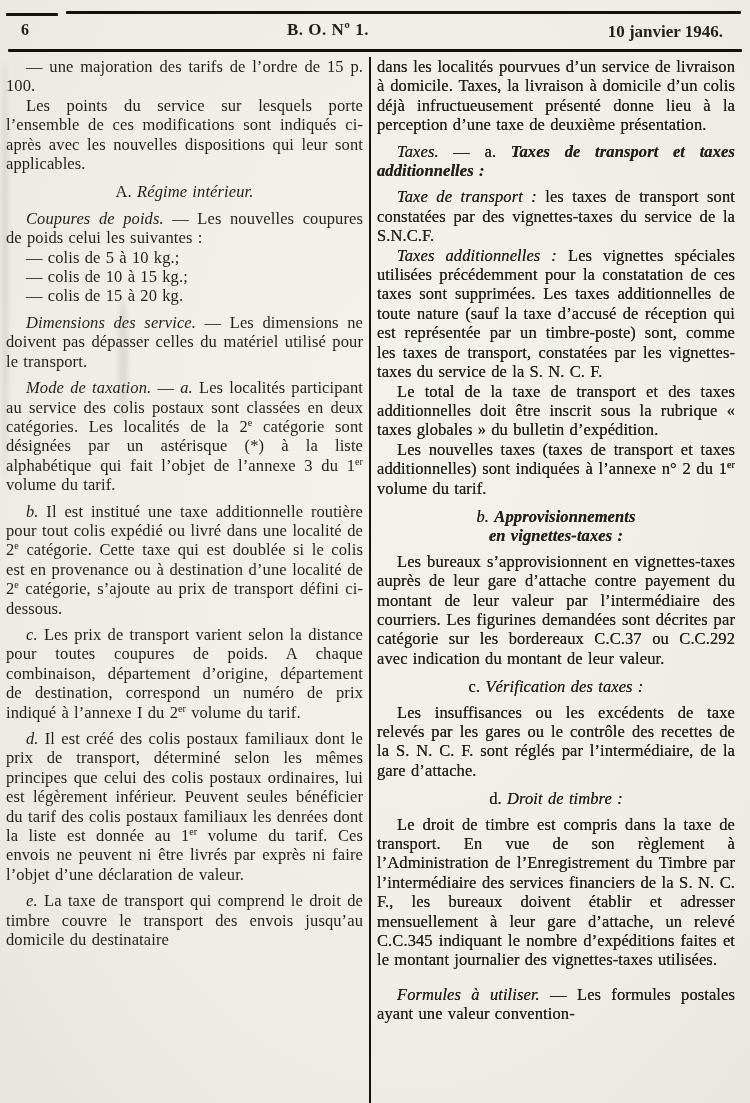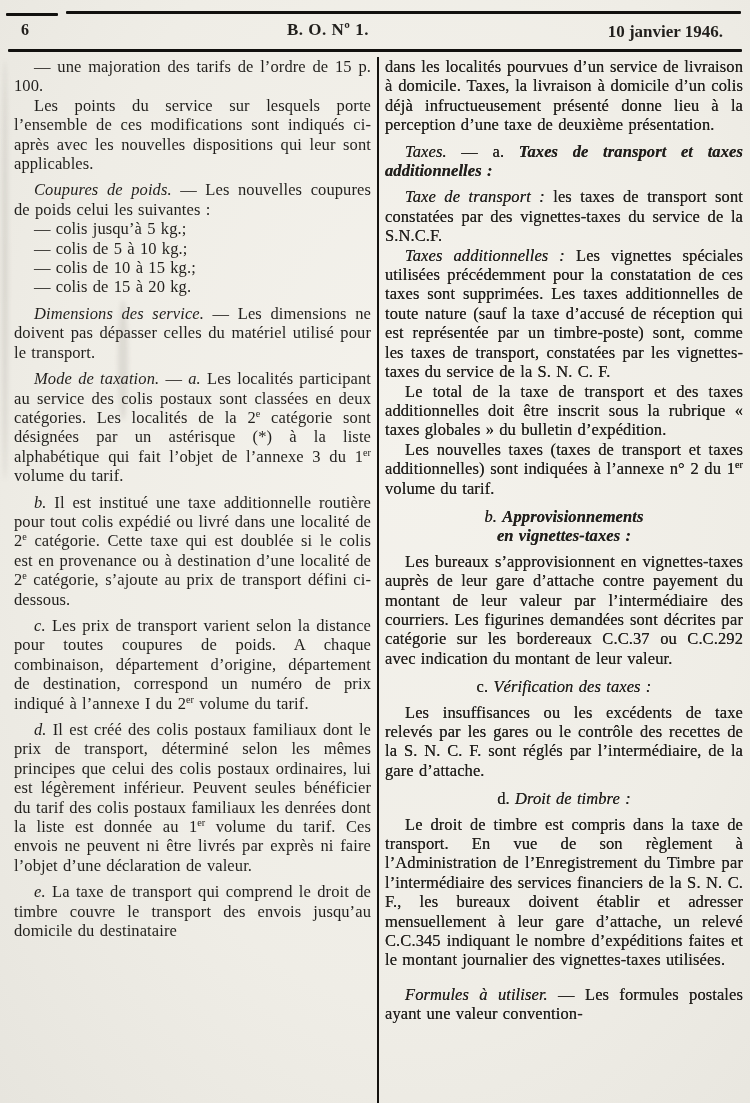--- a/index.html
+++ b/index.html
@@ -17,21 +17,21 @@
   
   .hdr{position:relative;height:57px;}
   .rule{position:absolute;background:#12110f;border-radius:1px;}
   .rule-top-short{left:6px;top:13px;width:52px;height:3px;}
   .rule-top-long{left:66px;right:9px;top:11px;height:3px;}
   .rule-bottom{left:8px;right:8px;top:49px;height:3px;}
   .pagenum{position:absolute;left:21px;top:21px;font-size:16px;font-weight:bold;}
   .btitle{position:absolute;left:287px;top:20px;font-size:17px;font-weight:bold;letter-spacing:.5px;}
   .bdate{position:absolute;right:27px;top:22px;font-size:17px;font-weight:bold;}
   
-  .cols{display:flex;align-items:stretch;height:1046px;padding-left:14px;}
+  .cols{display:flex;align-items:stretch;height:1046px;padding-left:6px;}
   .col{width:357px;overflow:hidden;
     font-size:16.5px;line-height:19.4px;
     letter-spacing:.1px;word-spacing:1px;}
   .col-right{width:358px;text-shadow:0 0 .6px rgba(30,28,25,.85);}
   .divider{width:2px;background:#14120f;margin:0 6px;flex:none;}
   
   .p{margin:0;text-align:justify;text-indent:20px;}
   .p.cont{text-indent:0;}
   .p.item{text-align:left;}
   .p.heading{text-align:center;text-indent:0;margin:9px 0 6px;}
@@ -53,22 +53,22 @@
     <span class="pagenum">6</span>
     <span class="btitle">B. O. Nº 1.</span>
     <span class="bdate">10 janvier 1946.</span>
     <div class="rule rule-bottom"></div>
   </div>
 
   <div class="cols">
     <div class="col col-left" id="col-left">
         <div class="p para"><span>— une majoration des tarifs de l’ordre de 15 p. 100.</span></div>
         <div class="p para"><span>Les points du service sur lesquels porte l’ensemble de ces modifications sont indiqués ci-après avec les nouvelles dispositions qui leur sont applicables.</span></div>
+        <div class="p heading"><span>A. </span><span class="s-i">Régime intérieur.</span></div>
         <div class="p para spaced"><span class="s-i">Coupures de poids.</span><span> — Les nouvelles coupures de poids celui les suivantes :</span></div>
-        <div class="p item"><span>— colis jusqu’à 5 kg.;</span></div>
         <div class="p item"><span>— colis de 5 à 10 kg.;</span></div>
         <div class="p item"><span>— colis de 10 à 15 kg.;</span></div>
         <div class="p item"><span>— colis de 15 à 20 kg.</span></div>
         <div class="p para spaced"><span class="s-i">Dimensions des service.</span><span> — Les dimensions ne doivent pas dépasser celles du matériel utilisé pour le transport.</span></div>
         <div class="p para spaced"><span class="s-i">Mode de taxation.</span><span> — </span><span class="s-i">a.</span><span> Les localités participant au service des colis postaux sont classées en deux catégories. Les localités de la 2</span><sup>e</sup><span> catégorie sont désignées par un astérisque (*) à la liste alphabétique qui fait l’objet de l’annexe 3 du 1</span><sup>er</sup><span> volume du tarif.</span></div>
         <div class="p para spaced"><span class="s-i">b.</span><span> Il est institué une taxe additionnelle routière pour tout colis expédié ou livré dans une localité de 2</span><sup>e</sup><span> catégorie. Cette taxe qui est doublée si le colis est en provenance ou à destination d’une localité de 2</span><sup>e</sup><span> catégorie, s’ajoute au prix de transport défini ci-dessous.</span></div>
         <div class="p para spaced"><span class="s-i">c.</span><span> Les prix de transport varient selon la distance pour toutes coupures de poids. A chaque combinaison, département d’origine, département de destination, correspond un numéro de prix indiqué à l’annexe I du 2</span><sup>er</sup><span> volume du tarif.</span></div>
         <div class="p para spaced"><span class="s-i">d.</span><span> Il est créé des colis postaux familiaux dont le prix de transport, déterminé selon les mêmes principes que celui des colis postaux ordinaires, lui est légèrement inférieur. Peuvent seules bénéficier du tarif des colis postaux familiaux les denrées dont la liste est donnée au 1</span><sup>er</sup><span> volume du tarif. Ces envois ne peuvent ni être livrés par exprès ni faire l’objet d’une déclaration de valeur.</span></div>
         <div class="p para spaced"><span class="s-i">e.</span><span> La taxe de transport qui comprend le droit de timbre couvre le transport des envois jusqu’au domicile du destinataire</span></div>
       </div>

